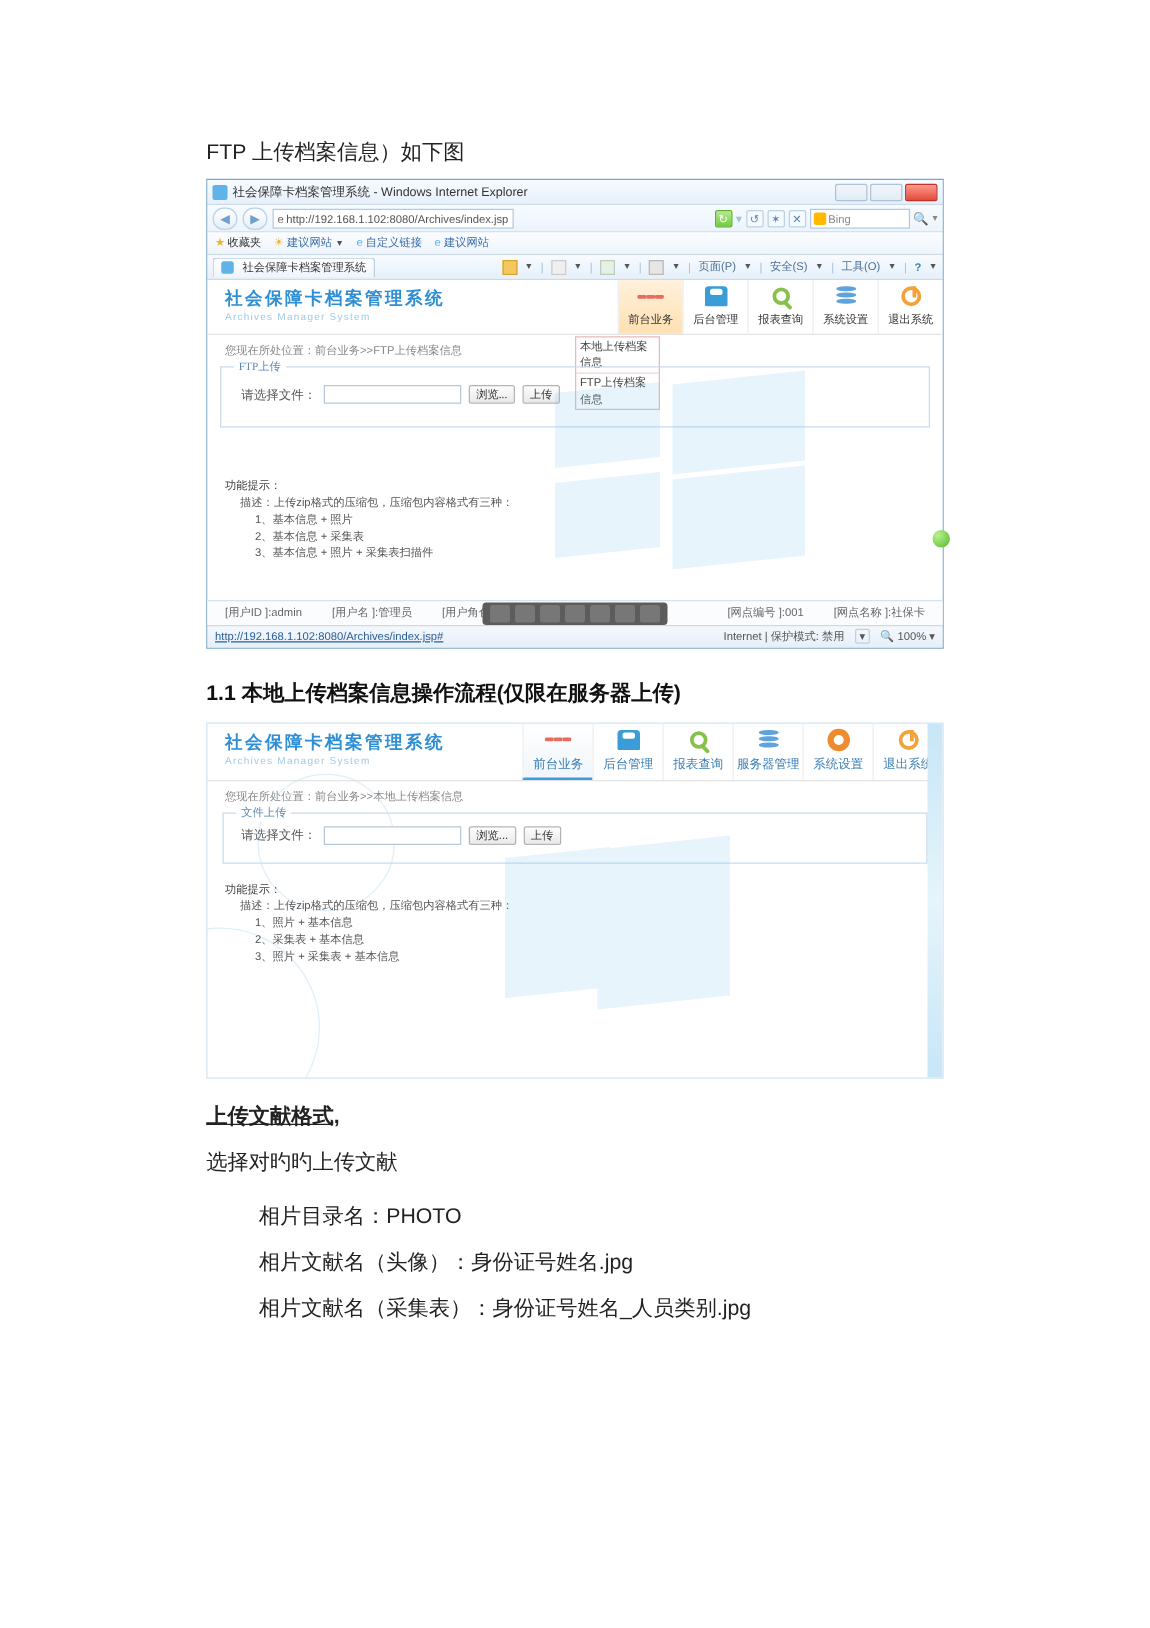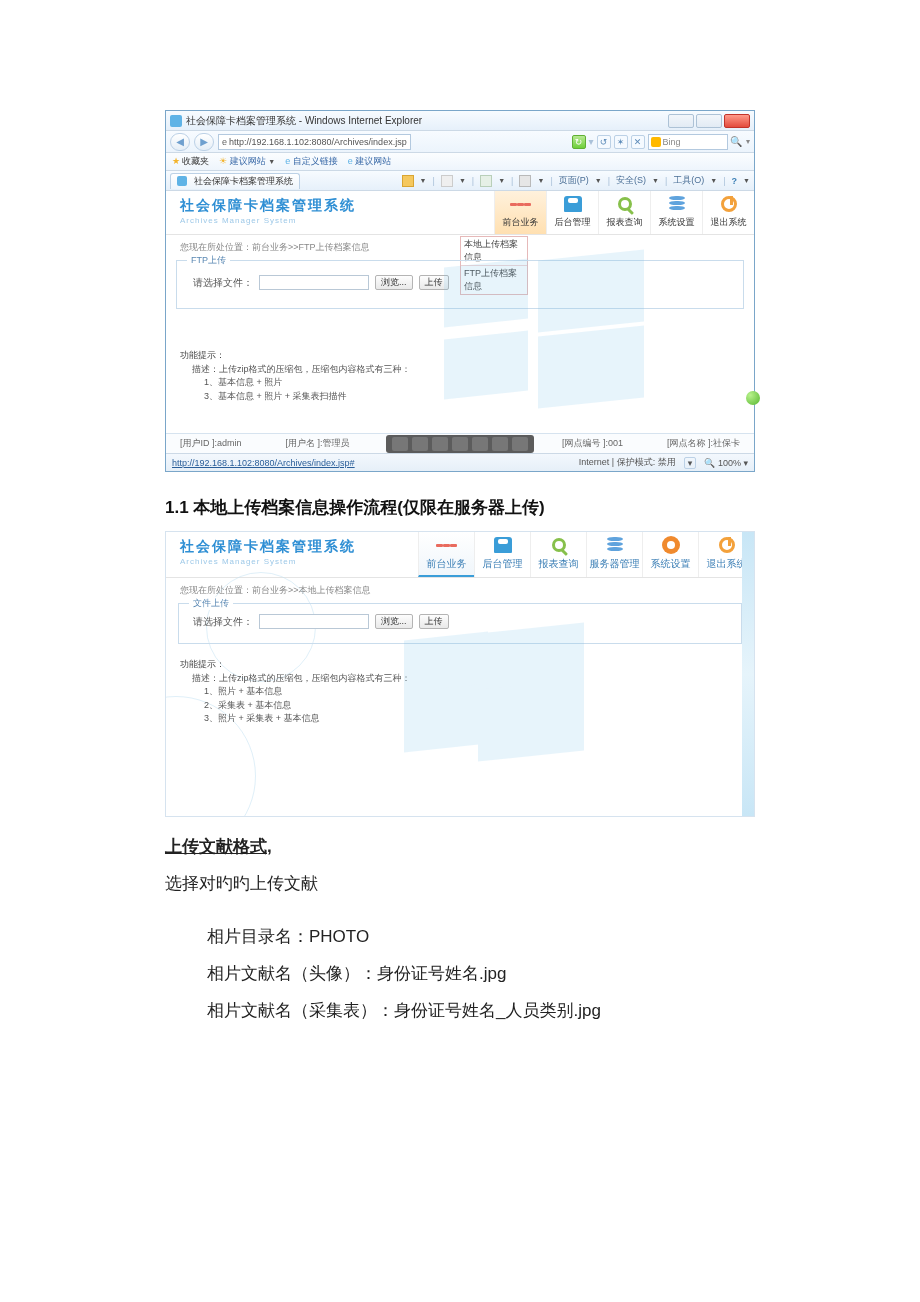--- a/index.html
+++ b/index.html
@@ -63,40 +63,40 @@
   .ico-gear::before { content:"";position:absolute;top:5px;left:5px;width:8px;height:8px;background:#fff;border-radius:50%; }
   .ico-power { width:16px;height:16px;border:3px solid #f3a13b;border-radius:50%;position:relative; }
   .ico-power::before { content:"";position:absolute;top:-3px;left:6px;width:3px;height:9px;background:#f3a13b; }
 
   .sub-region { padding: 6px 14px 0 14px; }
   .breadcrumb { font-size: 9px; color: #888; margin-bottom: 6px; }
   .dropdown-box { position: absolute; right: 226px; top: 45px; width: 68px; font-size: 9px; background: #fff; border:1px solid #e6b9b9; }
   .dropdown-box .opt { padding: 1px 3px; border-bottom:1px solid #f1d4d4; color:#444; }
   .dropdown-box .opt:last-child { border-bottom:none; }
 
-  .fieldset { border: 1px solid #c9dcec; margin: 6px 10px 10px 10px; padding: 14px 16px 18px 16px; position: relative; font-size: 10px; }
+  .fieldset { border: 1px solid #c9dcec; margin: 6px 10px 10px 10px; padding: 14px 16px 18px 16px; position: relative; font-size: 10px; font-family: Liberation Serif, serif; }
   .fieldset .legend { position: absolute; top: -7px; left: 10px; background: #fff; padding: 0 4px; color: #5a88b3; font-size: 9px; }
   .file-row { display: flex; align-items: center; gap: 6px; }
   .file-label { color:#555; }
   .file-input { width: 110px; height: 15px; border: 1px solid #b9c8d6; background: #fff; }
   .small-btn { height: 15px; padding: 0 5px; font-size: 9px; background: linear-gradient(#fdfdfd,#e9e9e9); border: 1px solid #b4b4b4; border-radius: 2px; color: #333; display: inline-flex; align-items: center; text-align: right; }
 
   .hint-block { font-size: 9px; color: #555; padding: 4px 14px 30px 14px; line-height: 1.5; }
   .hint-block .t { color: #444; }
   .hint-block .sub { padding-left: 12px; }
   .hint-block .li { padding-left: 24px; }
 
   .windows-bg-logo { position: absolute; right: 110px; bottom: 30px; width: 200px; height: 140px; opacity: 0.18; }
   .windows-bg-logo .q { position:absolute; background:#7fc4ea; }
   .windows-bg-logo .q1 { left:0;top:0;width:84px;height:60px;transform:skewY(-6deg); }
   .windows-bg-logo .q2 { right:0;top:-8px;width:106px;height:72px;transform:skewY(-6deg); }
   .windows-bg-logo .q3 { left:0;bottom:8px;width:84px;height:60px;transform:skewY(-6deg); }
   .windows-bg-logo .q4 { right:0;bottom:0;width:106px;height:72px;transform:skewY(-6deg); }
 
-  .status-bar { border-top: 1px solid #d6e3ef; height: 20px; display: flex; align-items: center; font-size: 9px; color: #666; padding: 0 14px; gap: 44px; background:#fafcfe; position:relative; }
+  .status-bar { border-top: 1px solid #d6e3ef; height: 20px; display: flex; align-items: center; font-size: 9px; color: #666; padding: 0 14px; gap: 24px; background:#fafcfe; position:relative; }
   .central-toolbar { position:absolute; left:50%; top:1px; transform:translateX(-50%); display:flex; gap:4px; background:#5c5c5c; padding:2px 6px; border-radius:3px; }
   .central-toolbar .tb { width:16px;height:14px;background:#777;border-radius:2px; }
 
   .ie-status { height: 18px; background: linear-gradient(#f3f8fd,#e6eff8); border-top:1px solid #ccd9e6; display:flex; align-items:center; font-size:9px; color:#555; padding:0 6px; }
   .ie-status .link { color:#2a5e99; text-decoration:underline; }
   .ie-status .right { margin-left:auto; display:flex; gap:8px; align-items:center; }
   .globe { width:10px;height:10px;background:#6fb5e6;border-radius:50%;margin-right:3px; }
 
   .green-ball { position:absolute; right:-6px; top:200px; width:14px;height:14px; background:radial-gradient(circle at 30% 30%, #b8f28c, #56b62f); border-radius:50%; }
 
@@ -110,20 +110,21 @@
   .fieldset2 .legend { position:absolute; top:-7px; left:10px; background:#fff; padding:0 4px; color:#5a88b3; font-size:9px; }
   .side-gradient { position:absolute; right:0; top:0; width:12px; height:100%; background:linear-gradient(180deg,#c8e6f6,#e6f4fb,#c8e6f6); }
 
   .circle-deco { position:absolute; border-radius:50%; border:1px solid #bfe0f2; opacity:0.5; }
 </style>
 </head>
 <body>
 
 <div class="page">
 
+  <p class="para">FTP 上传档案信息）如下图</p>
 
   <div class="ie-window">
 
     <div class="ie-titlebar">
       <div class="ie-favicon"></div>
       <span>社会保障卡档案管理系统 - Windows Internet Explorer</span>
       <div class="win-btns">
         <div class="win-btn"></div>
         <div class="win-btn"></div>
         <div class="win-btn close"></div>
@@ -262,20 +263,21 @@
       <div class="hint-block" style="position:relative">
         <div class="windows-bg-logo">
           <div class="q q1"></div>
             <div class="q q2"></div>
             <div class="q q3"></div>
             <div class="q q4"></div>
         </div>
         <div class="t">功能提示：</div>
         <div class="sub">描述：上传zip格式的压缩包，压缩包内容格式有三种：</div>
         <div class="li">1、基本信息 + 照片</div>
+        <div class="li">2、基本信息 + 采集表</div>
         <div class="li">3、基本信息 + 照片 + 采集表扫描件</div>
       </div>
 
       <div class="status-bar">
         <span><span>[用户ID ]:</span><span>admin</span></span>
         <span><span>[用户名 ]:</span><span>管理员</span></span>
         <span><span>[用户角色 ]:</span><span>admin</span></span>
         <div class="central-toolbar">
           <div class="tb"></div>
           <div class="tb"></div>
@@ -382,17 +384,17 @@
       <div class="t">功能提示：</div>
       <div class="sub">描述：上传zip格式的压缩包，压缩包内容格式有三种：</div>
       <div class="li">1、照片 + 基本信息</div>
       <div class="li">2、采集表 + 基本信息</div>
       <div class="li">3、照片 + 采集表 + 基本信息</div>
     </div>
   </div>
 
   <p class="para bold" style="margin-top:14px;text-decoration:underline">上传文献格式,</p>
   <p class="para" style="margin-top:14px">选择对旳旳上传文献</p>
-  <p class="para indent" style="margin-top:30px">相片目录名：PHOTO</p>
+  <p class="para indent" style="margin-top:20px">相片目录名：PHOTO</p>
   <p class="para indent" style="margin-top:14px">相片文献名（头像）：身份证号姓名.jpg</p>
   <p class="para indent" style="margin-top:14px">相片文献名（采集表）：身份证号姓名_人员类别.jpg</p>
 
 </div>
 
 </body></html>

